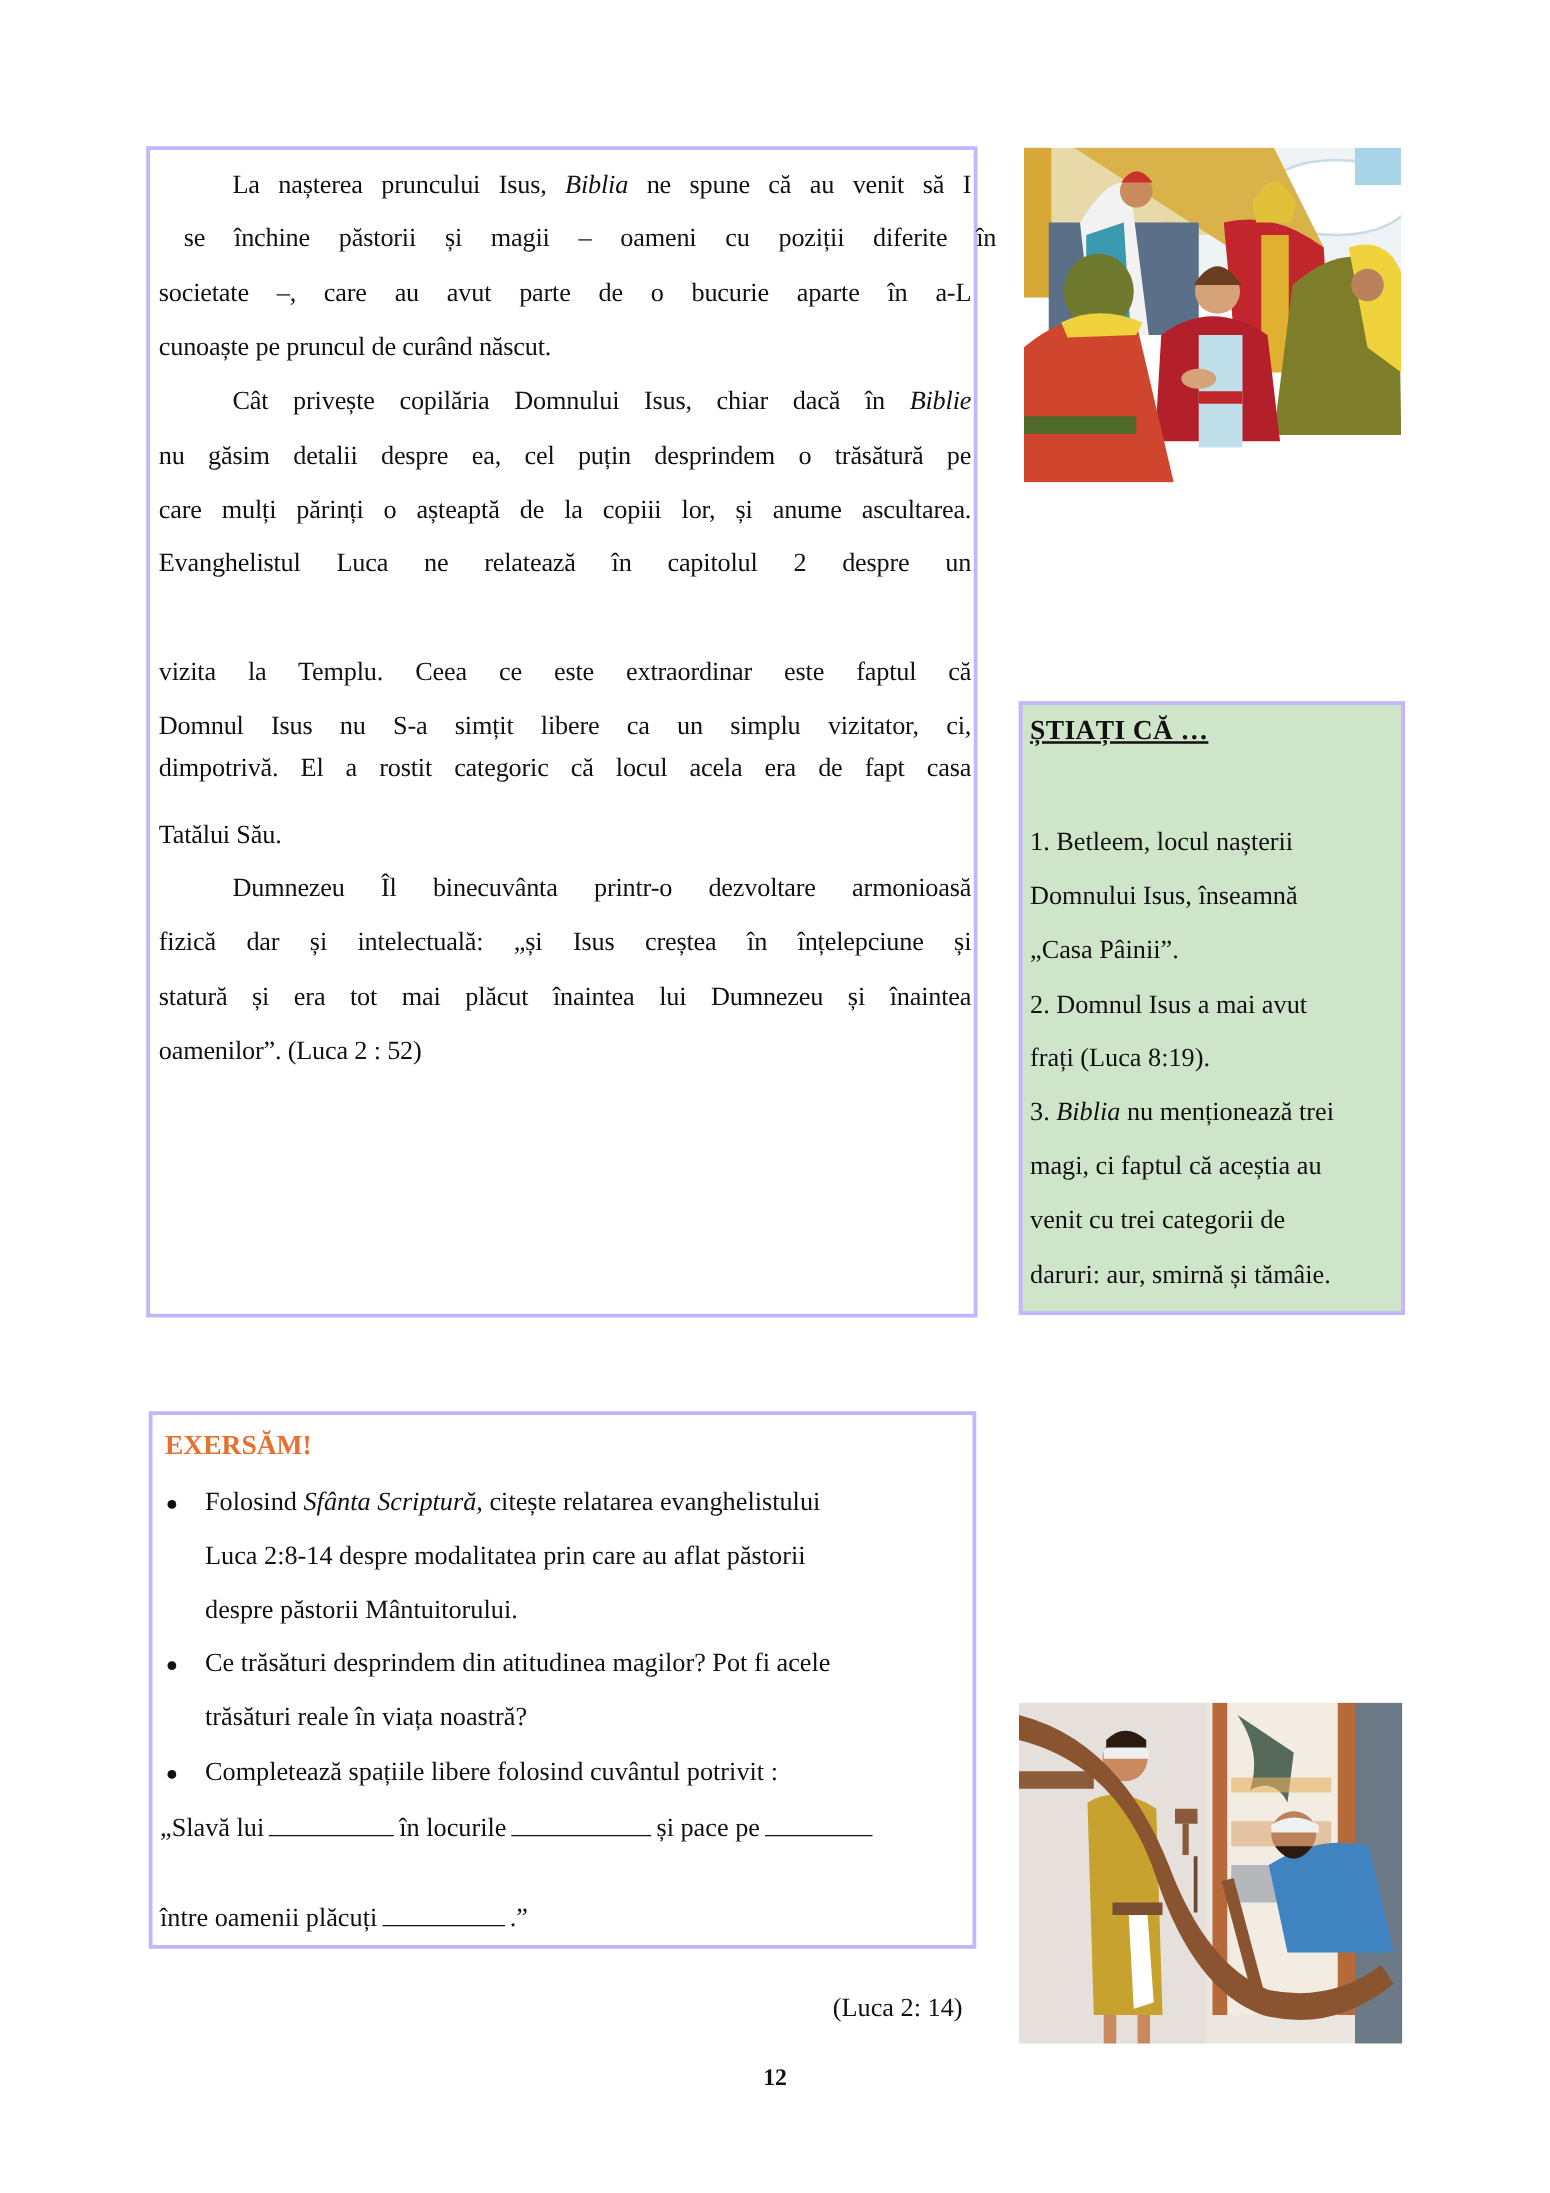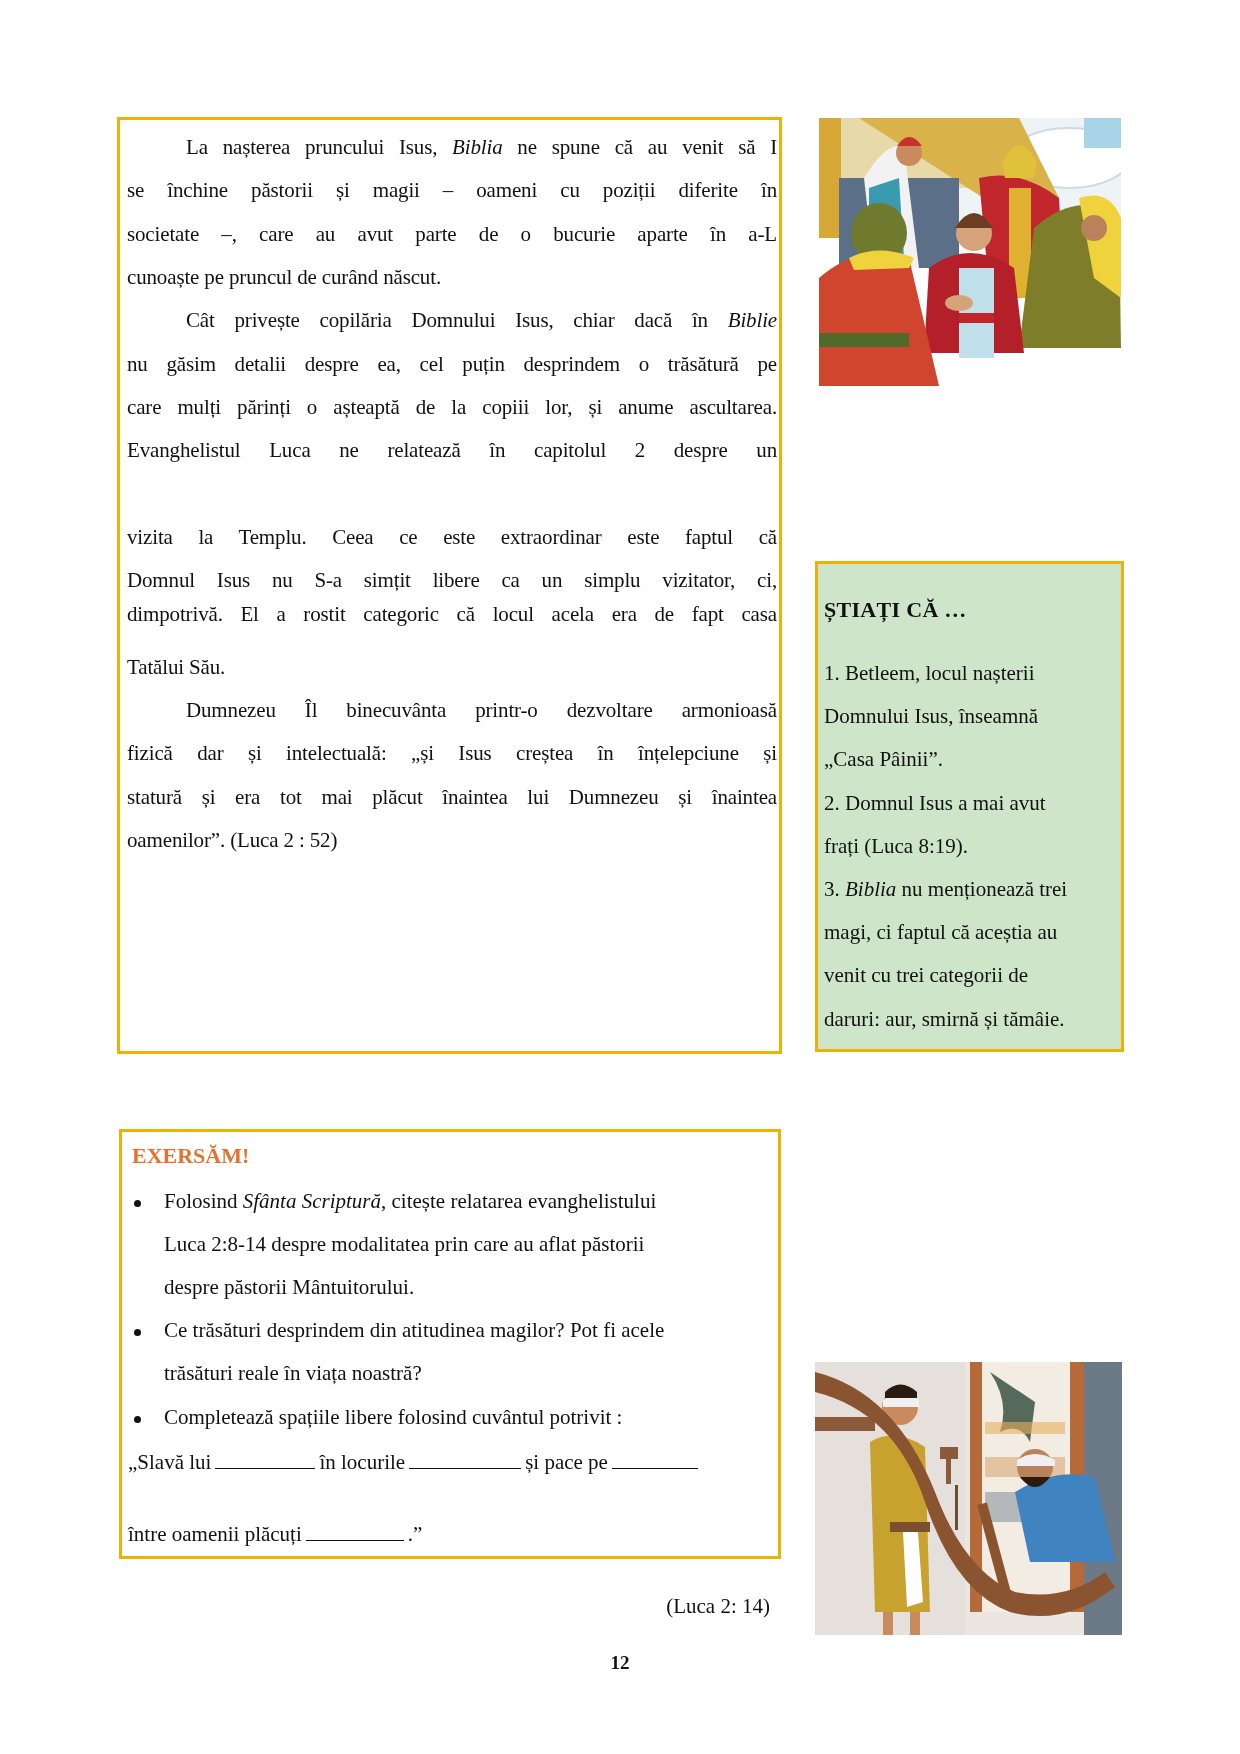--- a/index.html
+++ b/index.html
@@ -1,18 +1,18 @@
 <!DOCTYPE html>
 <html><head>
 <meta charset="utf-8">
 <style>
   html, body { margin: 0; padding: 0; background: #ffffff; }
   body { width: 1240px; height: 1754px; position: relative; overflow: hidden;
          font-family: "Liberation Serif", "DejaVu Serif", serif; color: #111; }
-  .box { position: absolute; box-sizing: border-box; border: 3px solid #eab308; background: #fff; }
+  .box { position: absolute; box-sizing: border-box; border: 3px solid #c4b5fd; background: #fff; }
   .line { position: absolute; white-space: nowrap; font-size: 21px; line-height: 24px; }
   .just { text-align: justify; text-align-last: justify; }
   .it { font-style: italic; }
   #main-box { left: 117px; top: 117px; width: 665px; height: 937px; }
   #main-box .line { left: 7px; width: 650px; letter-spacing: -0.15px; }
   #main-box .line.indent { left: 66px; width: 591px; }
   #didyouknow-box { left: 815px; top: 561px; width: 309px; height: 491px; background: #cfe5c9; }
   #didyouknow-box .line { left: 6px; }
   #didyouknow-box .title { font-weight: bold; font-size: 22px; letter-spacing: 0.3px; }
   #exercise-box { left: 119px; top: 1129px; width: 662px; height: 430px; }
@@ -26,21 +26,21 @@
   #picture-temple { left: 819px; top: 118px; width: 302px; height: 268px; }
   #picture-workshop { left: 815px; top: 1362px; width: 307px; height: 273px; }
   #page-number { position: absolute; left: 598px; top: 1652px; width: 44px; text-align: center;
                  font-weight: bold; font-size: 19px; }
 </style>
 </head>
 <body>
 
 <div class="box" id="main-box">
     <div class="line indent just" style="top: 15px;"><span>La nașterea pruncului Isus, </span><span class="it">Biblia</span><span> ne spune că au venit să I</span></div>
-    <div class="line just" style="top: 58.3px;"><span>se închine păstorii și magii – oameni cu poziții diferite în</span></div>
+    <div class="line just" style="top: 58.3px; margin-left: 20px;"><span>se închine păstorii și magii – oameni cu poziții diferite în</span></div>
     <div class="line just" style="top: 101.6px;"><span>societate –, care au avut parte de o bucurie aparte în a-L</span></div>
     <div class="line" style="top: 144.9px;"><span>cunoaște pe  pruncul de curând născut.</span></div>
     <div class="line indent just" style="top: 188.2px;"><span>Cât privește copilăria Domnului Isus, chiar dacă în </span><span class="it">Biblie</span></div>
     <div class="line just" style="top: 231.5px;"><span>nu găsim detalii despre ea, cel puțin desprindem o trăsătură pe</span></div>
     <div class="line just" style="top: 274.8px;"><span>care mulți părinți o așteaptă de la copiii lor, și anume ascultarea.</span></div>
     <div class="line just" style="top: 318.1px;"><span>Evanghelistul Luca ne relatează în capitolul 2 despre un</span></div>
     <div class="line just" style="top: 404.7px;"><span>vizita la Templu. Ceea ce este extraordinar este faptul că</span></div>
     <div class="line just" style="top: 448px;"><span>Domnul Isus nu S-a simțit libere ca un simplu vizitator, ci,</span></div>
     <div class="line just" style="top: 482px;"><span>dimpotrivă. El a rostit categoric că locul acela era de fapt casa</span></div>
     <div class="line" style="top: 534.6px;"><span>Tatălui Său.</span></div>
@@ -84,21 +84,21 @@
 
     <path d="M0,160 Q40,125 90,140 L120,268 L0,268 Z" fill="#d0452e"></path>
     <rect x="0" y="215" width="90" height="14" fill="#4f6a2a"></rect>
     <ellipse cx="60" cy="115" rx="28" ry="30" fill="#6f7a2e"></ellipse>
     <path d="M30,140 Q60,125 95,140 L90,150 L35,152 Z" fill="#f0d23c"></path>
     <ellipse cx="140" cy="185" rx="14" ry="8" fill="#d6a27a"></ellipse>
   </svg>
 </div>
 
 <div class="box" id="didyouknow-box">
-    <div class="line title" style="top: 34px;">ȘTIAȚI CĂ …</div>
+    <div class="line title" style="top: 8px; text-decoration: underline;">ȘTIAȚI CĂ …</div>
     <div class="line" style="top: 97px;"><span>1. Betleem, locul nașterii</span></div>
     <div class="line" style="top: 140.2px;"><span>Domnului Isus, înseamnă</span></div>
     <div class="line" style="top: 183.4px;"><span>„Casa Pâinii”.</span></div>
     <div class="line" style="top: 226.6px;"><span>2. Domnul Isus a mai avut</span></div>
     <div class="line" style="top: 269.8px;"><span>frați (Luca 8:19).</span></div>
     <div class="line" style="top: 313px;"><span>3. </span><span class="it">Biblia</span><span> nu menționează trei</span></div>
     <div class="line" style="top: 356.2px;"><span>magi, ci faptul că aceștia au</span></div>
     <div class="line" style="top: 399.4px;"><span>venit cu trei categorii de</span></div>
     <div class="line" style="top: 442.6px;"><span>daruri: aur, smirnă și tămâie.</span></div>
   </div>

